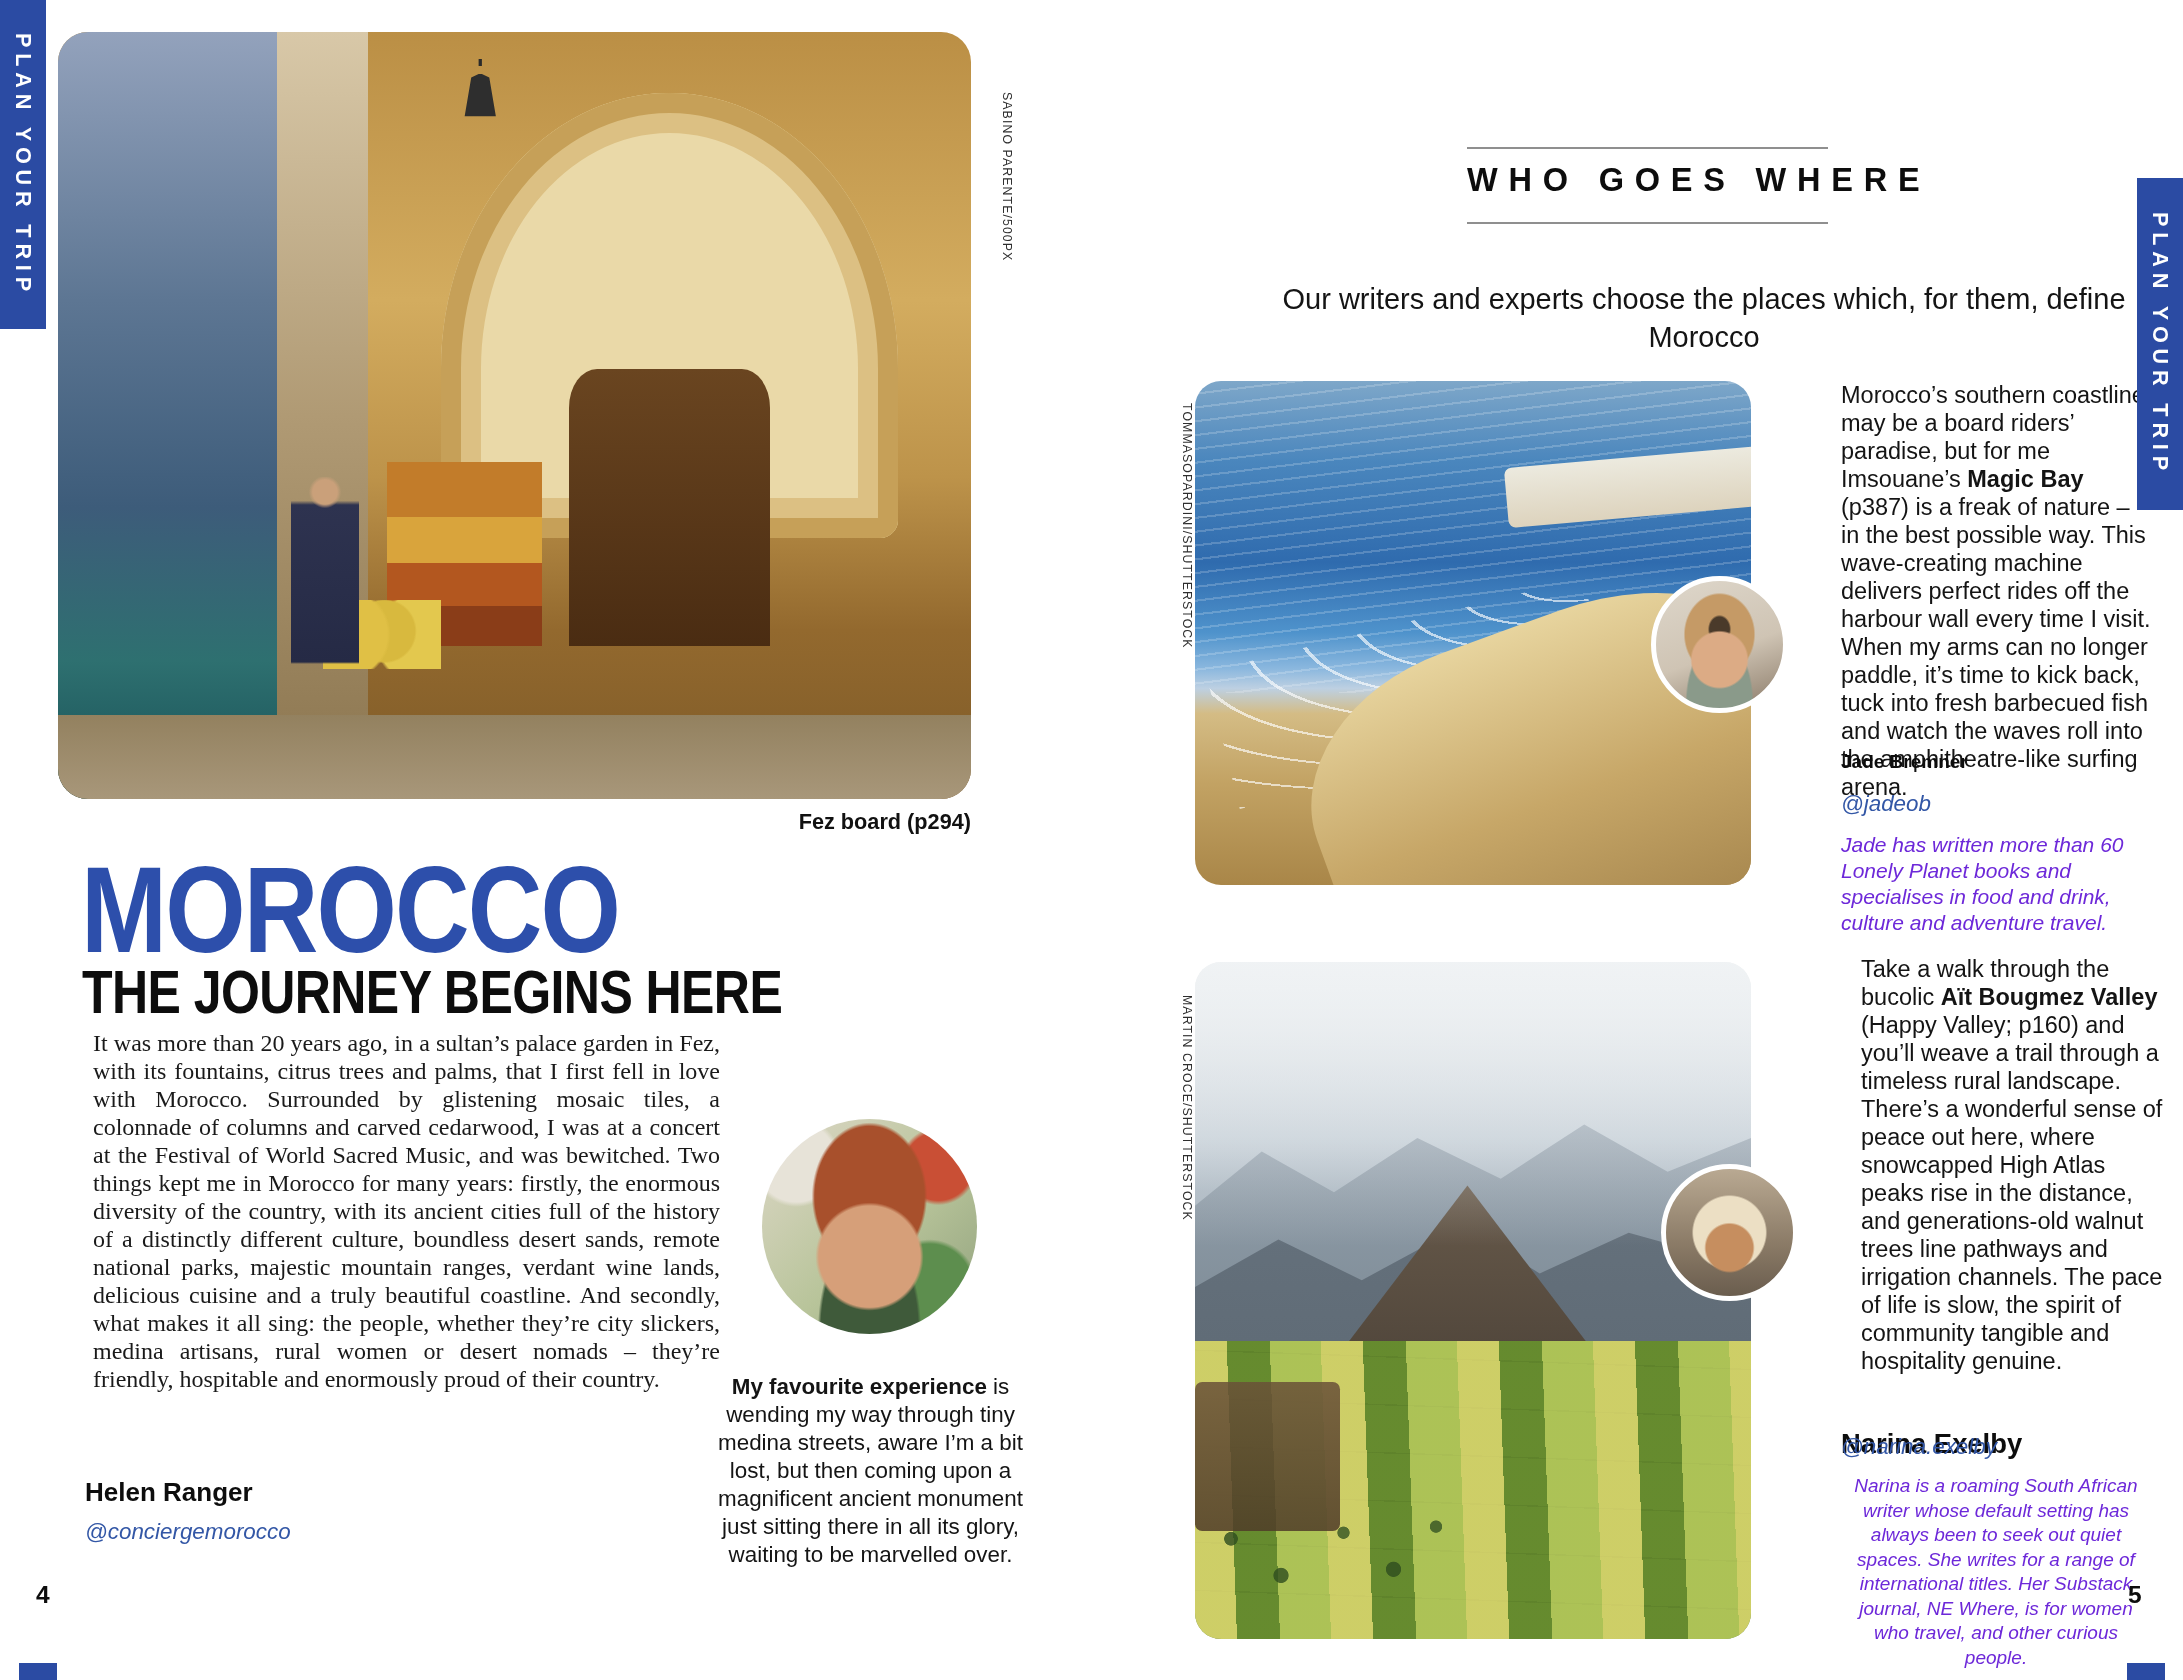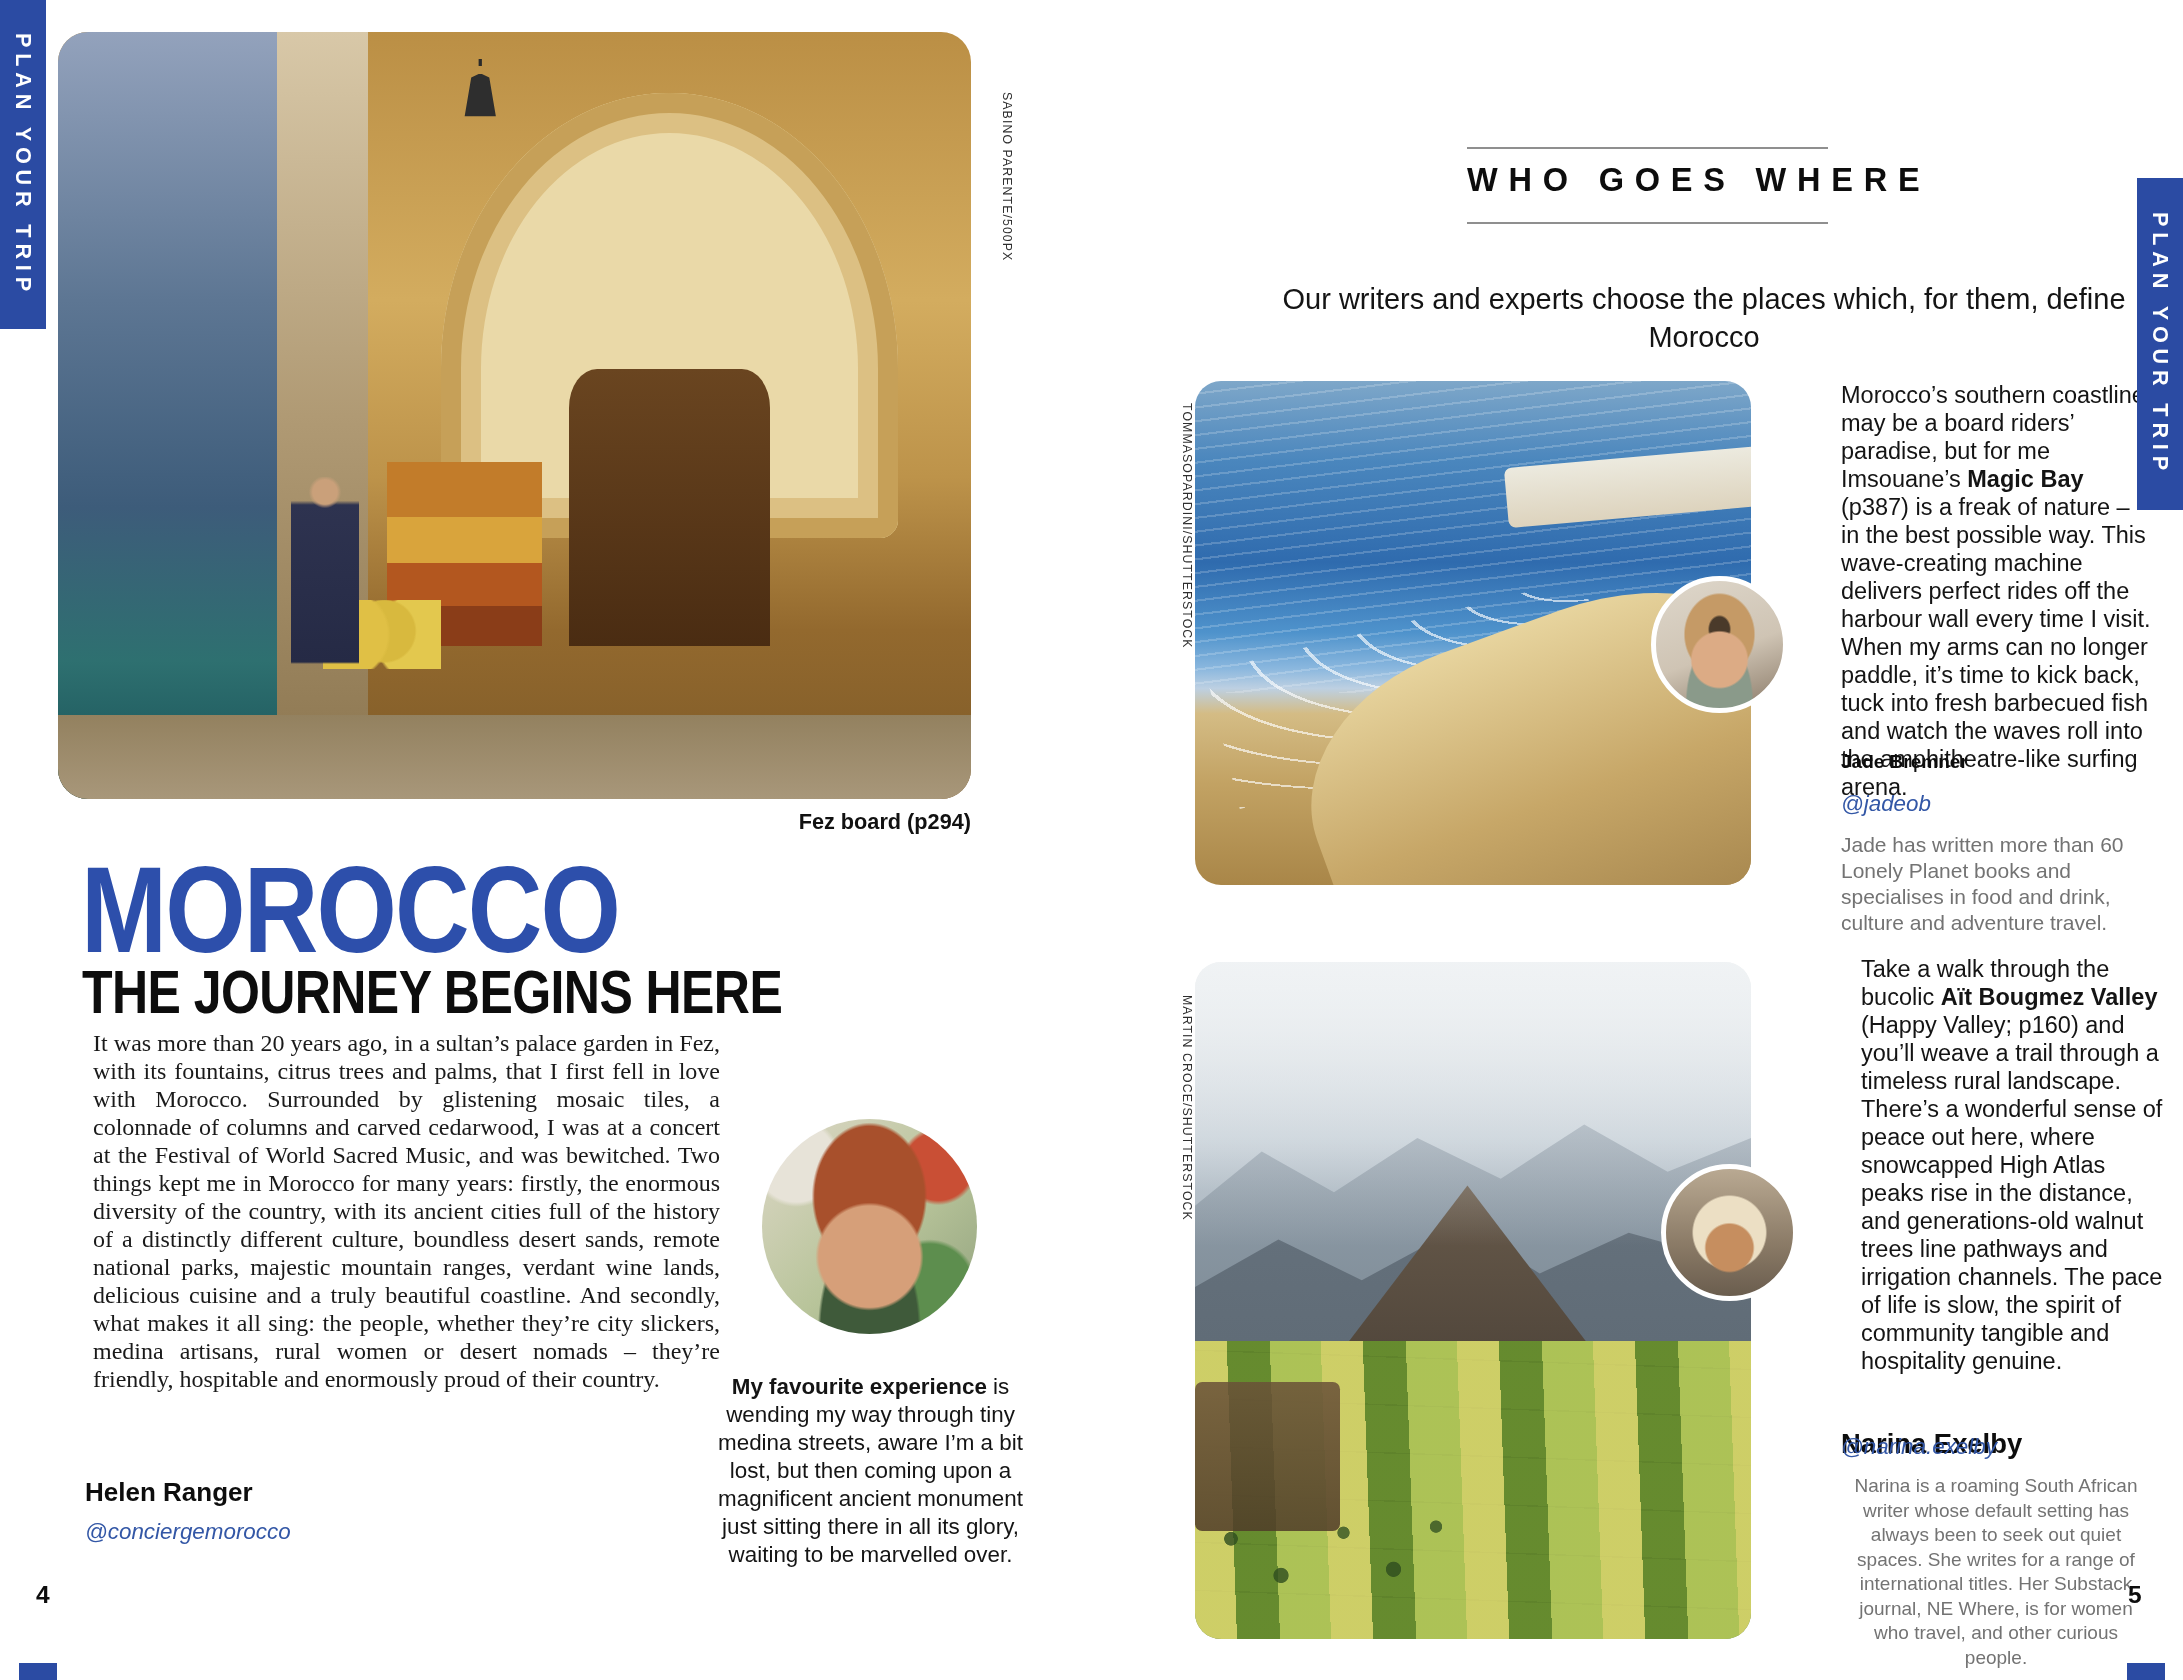--- a/index.html
+++ b/index.html
@@ -50,21 +50,21 @@
   .morocco-title{position:absolute;left:81px;top:856px;font-size:123px;line-height:108px;font-weight:bold;
     color:#2d4fab;letter-spacing:-2.2px;transform:scaleX(.84);transform-origin:left top;white-space:nowrap;}
   .morocco-sub{position:absolute;left:82px;top:966px;font-size:61px;line-height:53px;font-weight:bold;
     color:#0d0d0d;letter-spacing:-0.7px;transform:scaleX(.82);transform-origin:left top;white-space:nowrap;}
 
   .intro{position:absolute;left:93px;top:1029px;width:627px;font-family:"Liberation Serif",serif;
     font-size:24px;line-height:28px;text-align:justify;color:#1a1a1a;}
 
   .author-name{position:absolute;font-weight:bold;font-size:26px;color:#0d0d0d;}
   .author-handle{position:absolute;font-style:italic;font-size:22.4px;color:#3357a6;}
-  .author-bio{position:absolute;font-size:21.7px;line-height:27px;color:#737373;}
+  .author-bio{position:absolute;font-style:italic;font-size:21.7px;line-height:27px;color:#6d28d9;}
 
   .helen-name{left:85px;top:1477px;}
   .helen-handle{left:85px;top:1519px;}
   .helen-bio{left:85px;top:1561px;width:635px;}
 
   .avatar{position:absolute;border-radius:50%;}
   .avatar-helen{left:762px;top:1119px;width:215px;height:215px;
     background:radial-gradient(circle at 50% 64%,#d69f79 0 29%,transparent 31%),
       radial-gradient(ellipse at 50% 36%,#a8502c 0 36%,transparent 38%),
       radial-gradient(ellipse at 50% 98%,#3f5a3a 0 32%,transparent 34%),

